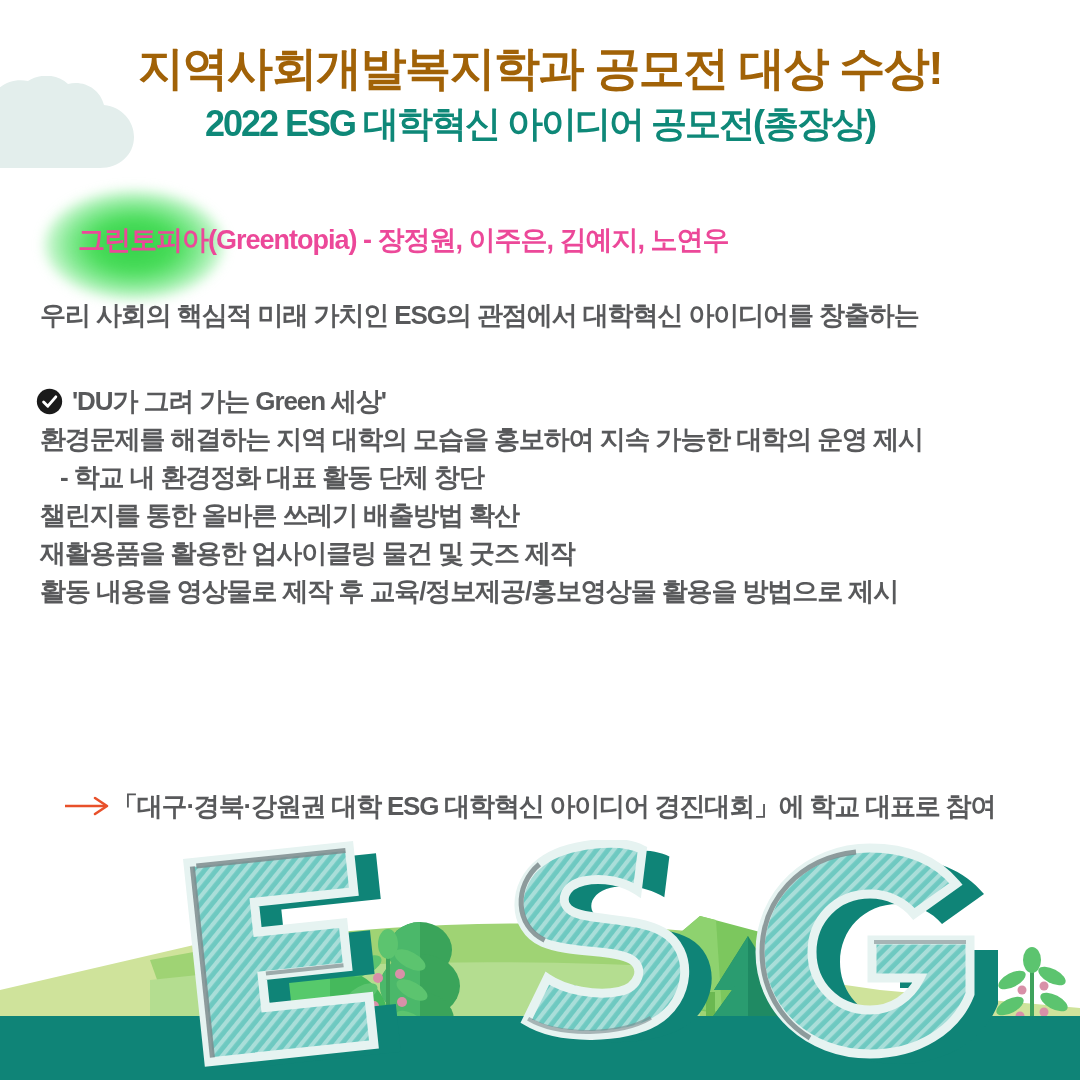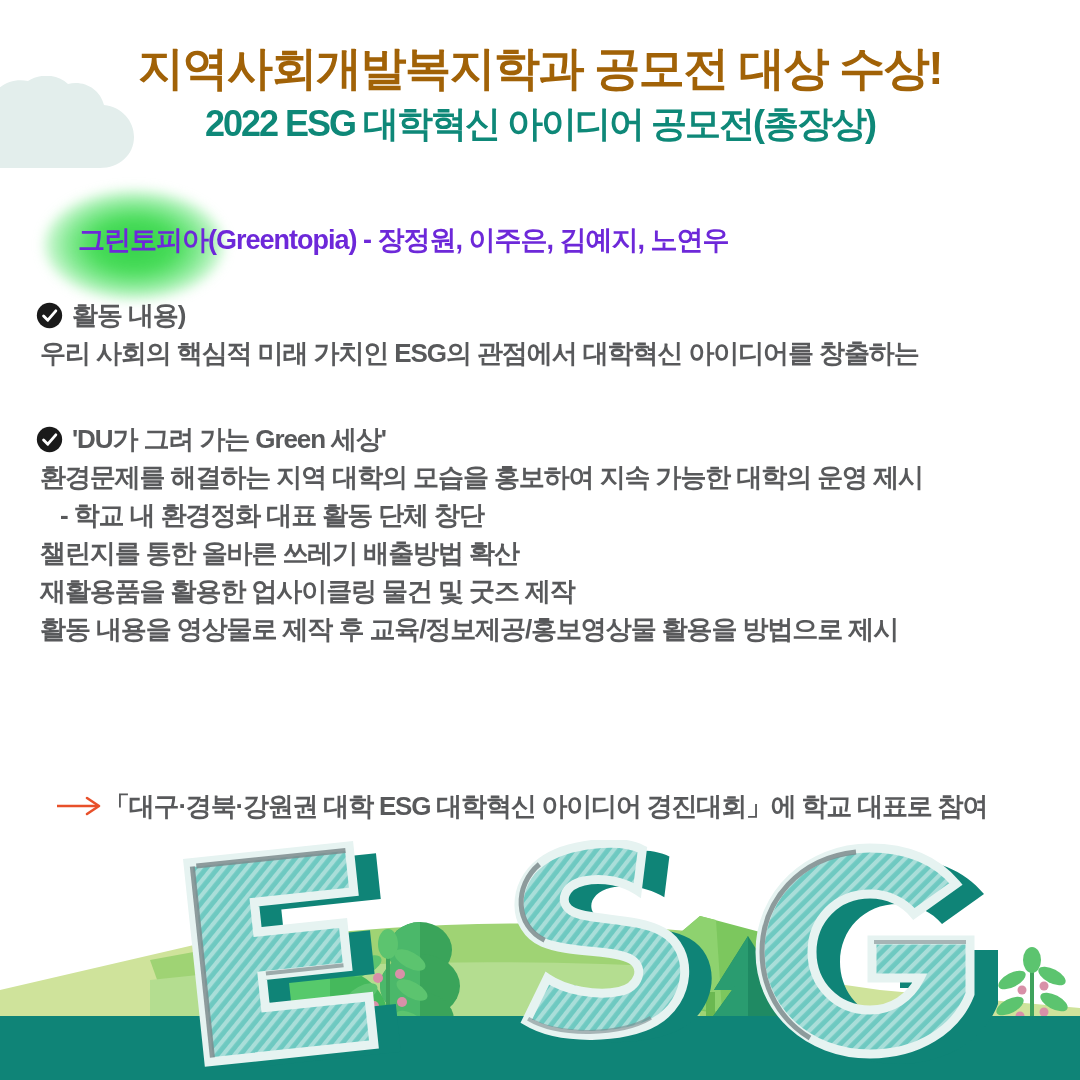--- a/index.html
+++ b/index.html
@@ -74,21 +74,21 @@
                 rgba(140,238,155,0.38) 70%, rgba(200,247,208,0.10) 86%,
                 rgba(255,255,255,0) 100%);
     filter: blur(6px);
     pointer-events: none;
   }
   .team-text {
     position: relative;
     font-size: 27px;
     font-weight: 700;
     letter-spacing: -1px;
-    color: #6d28d9;
+    color: #ec4899;
     white-space: nowrap;
   }
 
   
   .body-block {
     position: absolute;
     left: 0;
     top: 296px;
     width: 1080px;
   }
@@ -112,21 +112,21 @@
     position: absolute;
     left: 36px;
     top: 6px;
     width: 27px;
     height: 27px;
   }
 
   
   .arrow-row {
     position: absolute;
-    left: 8px;
+    left: 16px;
     top: 786px;
     width: 996px;
     height: 44px;
   }
   .arrow-icon {
     position: absolute;
     left: 48px;
     top: 9px;
     width: 48px;
     height: 22px;
@@ -169,27 +169,20 @@
   </div>
 
   <div class="team-row">
     <div class="team-glow"></div>
     <div class="team-text">그린토피아(Greentopia) - 장정원, 이주은, 김예지, 노연우</div>
   </div>
 
   <div class="body-block">
 
     <div class="bullet-group">
-      <div class="line head-line">
-        <svg class="check-icon" viewBox="0 0 32 32">
-          <circle cx="16" cy="16" r="15" fill="#1a1a1a"></circle>
-          <path d="M9 16.5 L14 21.5 L23.5 10.5" stroke="#ffffff" stroke-width="3.4" fill="none" stroke-linecap="round" stroke-linejoin="round"></path>
-        </svg>
-        <span>활동 내용)</span>
-      </div>
       <div class="line sub-line">우리 사회의 핵심적 미래 가치인 ESG의 관점에서 대학혁신 아이디어를 창출하는</div>
     </div>
 
     <div class="gap-lg"></div>
 
     <div class="bullet-group">
       <div class="line head-line">
         <svg class="check-icon" viewBox="0 0 32 32">
           <circle cx="16" cy="16" r="15" fill="#1a1a1a"></circle>
           <path d="M9 16.5 L14 21.5 L23.5 10.5" stroke="#ffffff" stroke-width="3.4" fill="none" stroke-linecap="round" stroke-linejoin="round"></path>

